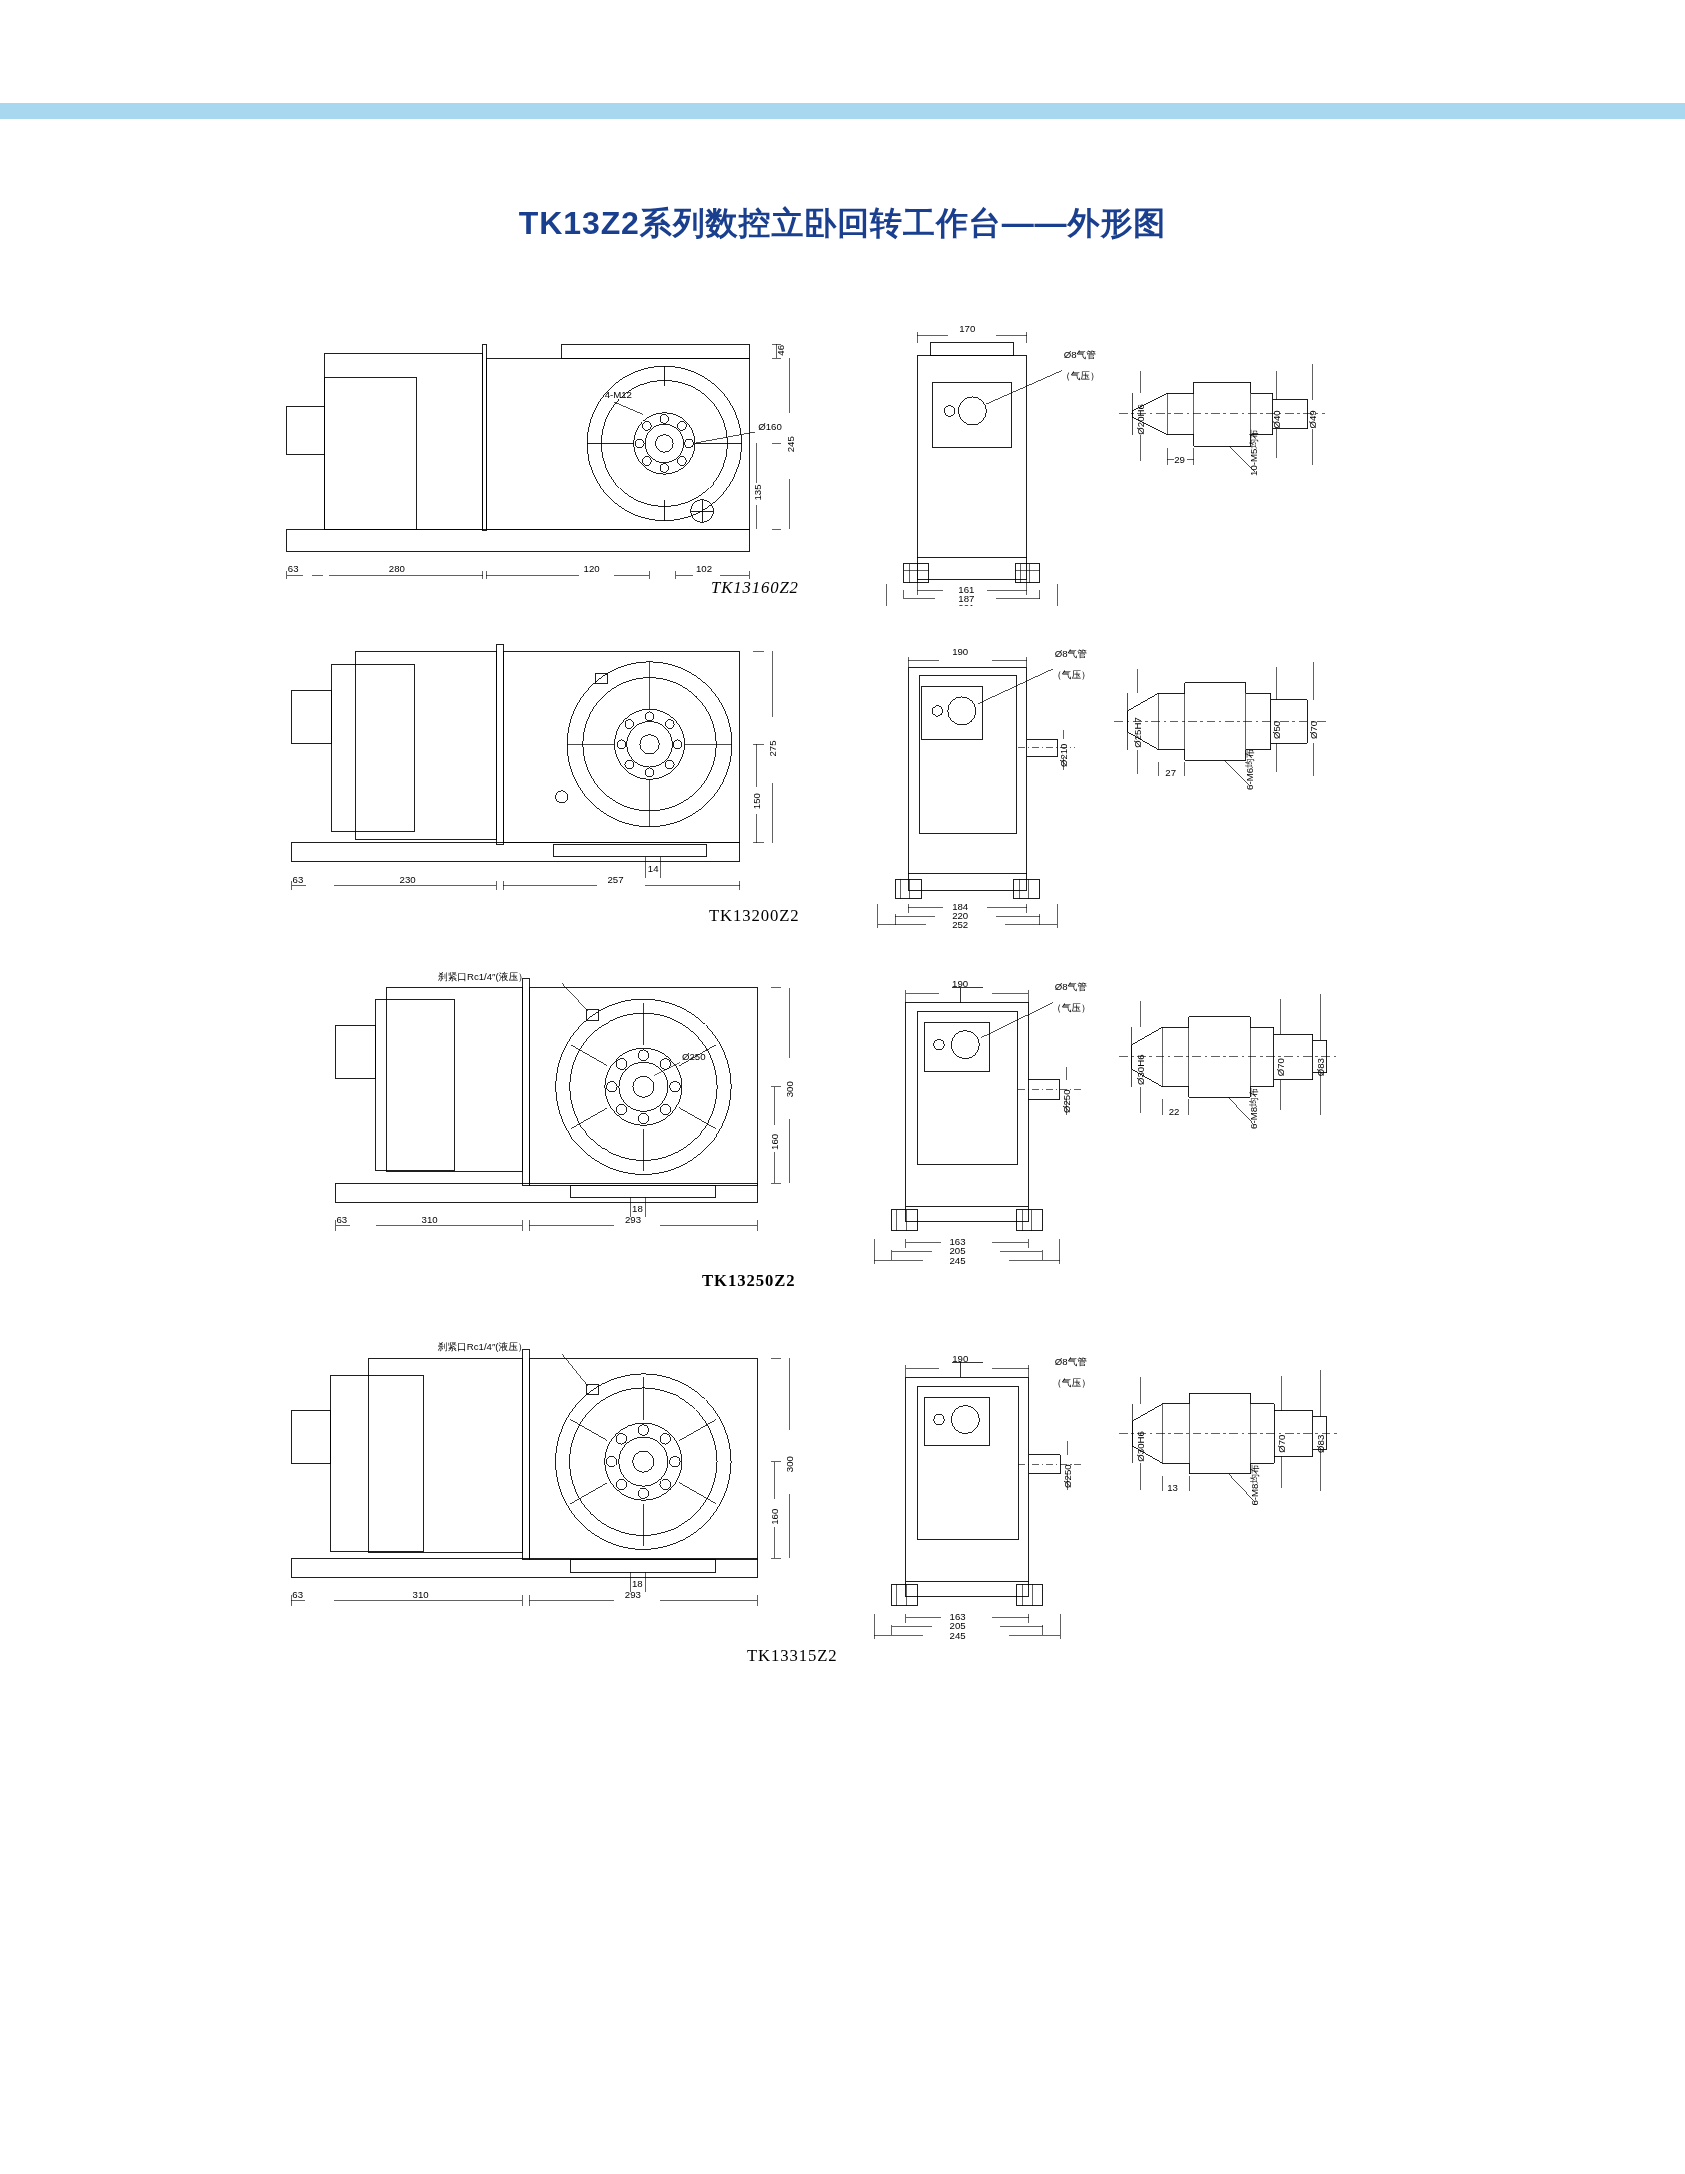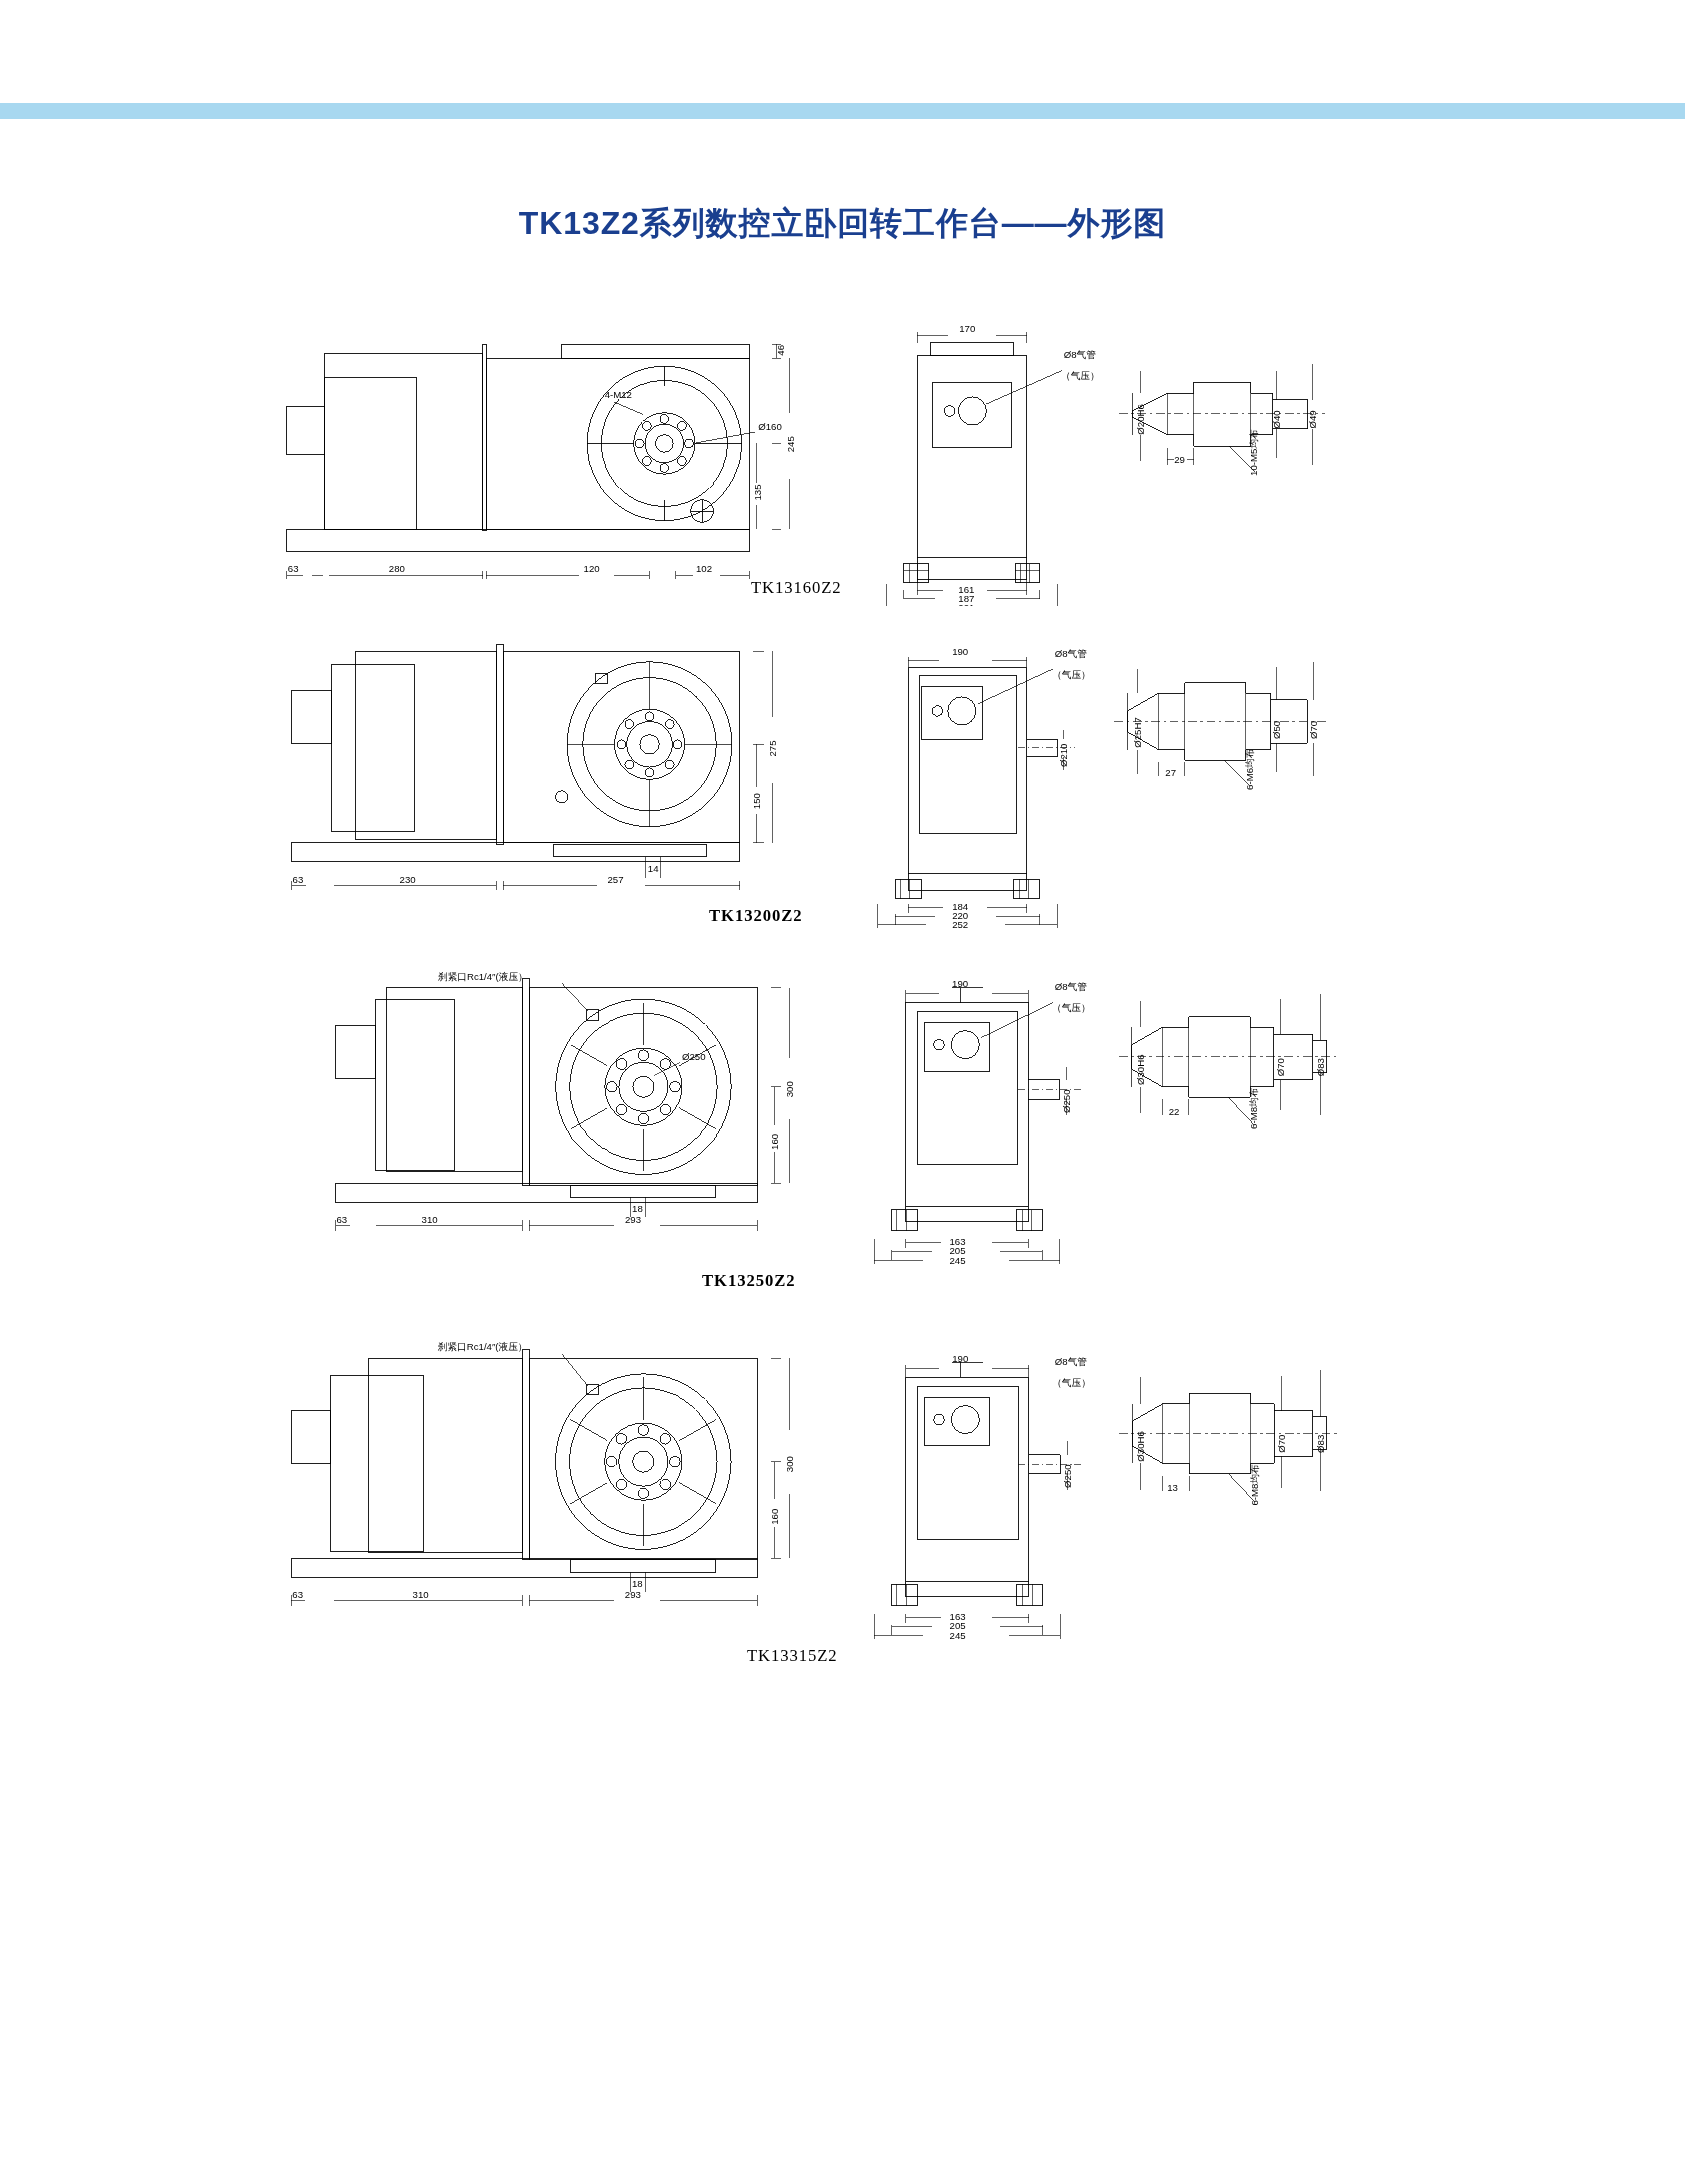--- a/index.html
+++ b/index.html
@@ -183,21 +183,21 @@
         <text x="1092" y="326">187</text>
         <text x="1092" y="336">221</text>
 
         <text x="1303" y="135" transform="rotate(-90 1303 135)">Ø20H6</text>
         <text x="1459" y="128" transform="rotate(-90 1459 128)">Ø40</text>
         <text x="1499" y="128" transform="rotate(-90 1499 128)">Ø49</text>
         <text x="1338" y="167">29</text>
         <text x="1432" y="182" transform="rotate(-90 1432 182)">10-M5均布</text>
       </g>
     </svg>
-    <div class="fig-caption" style="left:751px; top:262px;">TK13160Z2</div>
+    <div class="fig-caption" style="left:711px; top:262px;font-style:italic;">TK13160Z2</div>
   </div>
 
   <div class="fig" style="height:307px; margin-top:19.3px;">
     <svg width="1685" height="307" viewBox="0 0 1920 350">
       <g stroke="#000" fill="none" stroke-width="1" shape-rendering="crispEdges">
 
         <rect x="332" y="75" width="45" height="60"></rect>
         <rect x="377" y="45" width="95" height="190"></rect>
         <rect x="405" y="30" width="160" height="215"></rect>
         <rect x="565" y="22" width="8" height="228"></rect>
@@ -282,21 +282,21 @@
         <text x="1085" y="335">220</text>
         <text x="1085" y="345">252</text>
 
         <text x="1300" y="140" transform="rotate(-90 1300 140)">Ø25H7</text>
         <text x="1459" y="130" transform="rotate(-90 1459 130)">Ø50</text>
         <text x="1501" y="130" transform="rotate(-90 1501 130)">Ø70</text>
         <text x="1328" y="172">27</text>
         <text x="1428" y="188" transform="rotate(-90 1428 188)">6-M6均布</text>
       </g>
     </svg>
-    <div class="fig-caption" style="left:709px; top:281px;font-weight:bold;">TK13200Z2</div>
+    <div class="fig-caption" style="left:709px; top:281px;">TK13200Z2</div>
   </div>
 
   <div class="fig" style="height:342px; margin-top:24.6px;">
     <svg width="1685" height="342" viewBox="0 0 1920 390">
       <g stroke="#000" fill="none" stroke-width="1" shape-rendering="crispEdges">
 
         <rect x="382" y="78" width="45" height="60"></rect>
         <rect x="427" y="48" width="90" height="195"></rect>
         <rect x="440" y="35" width="155" height="210"></rect>
         <rect x="595" y="25" width="8" height="235"></rect>

